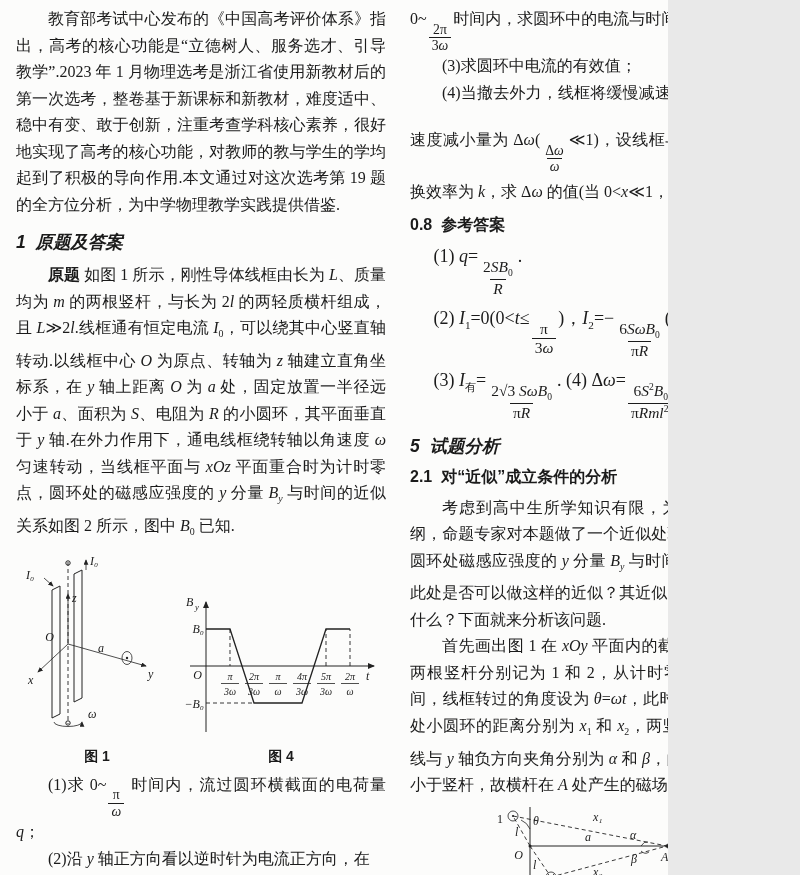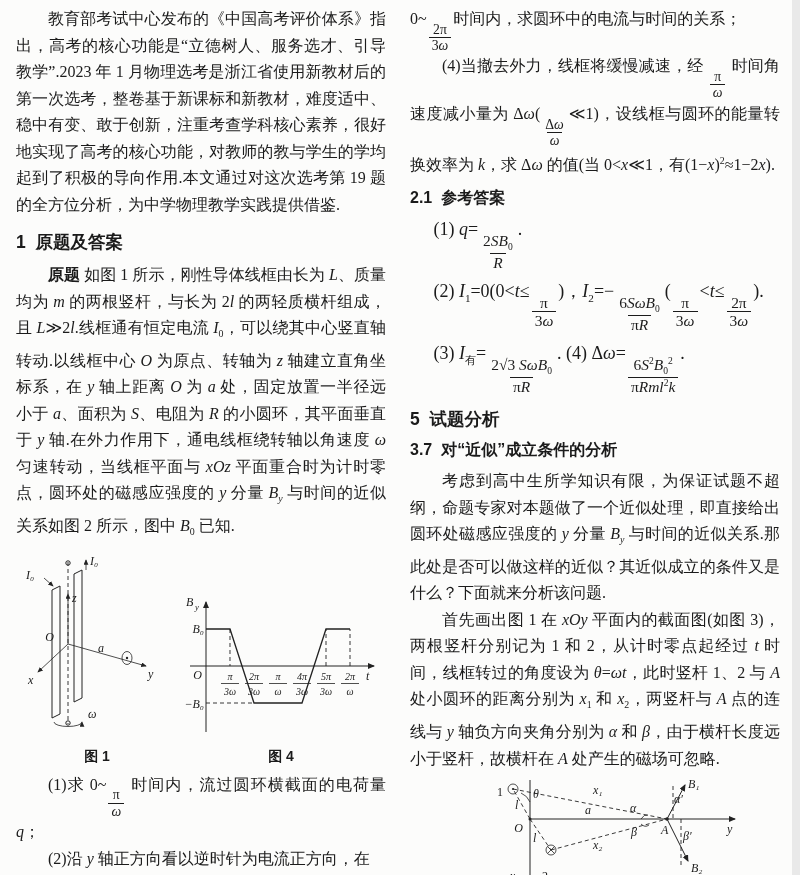--- a/index.html
+++ b/index.html
@@ -1,24 +1,24 @@
 <!DOCTYPE html>
 <html><head>
 <meta charset="utf-8">
 <style>
   html,body{margin:0;padding:0;background:#e9e9e9;}
-  .page{width:792px;height:875px;background:#fcfcfb;position:relative;overflow:hidden;
+  .page{width:668px;height:875px;background:#fcfcfb;position:relative;overflow:hidden;
         color:#1b1b1b;font-family:"Liberation Serif","DejaVu Serif",serif;}
   .col{position:absolute;top:6px;width:370px;}
   .col.left{left:16px;}
   .col.right{left:410px;}
   p.body{font-size:16px;line-height:26.5px;text-align:justify;margin:0;}
   p.indent{text-indent:2em;}
   .h1{font-family:"Liberation Sans","DejaVu Sans",sans-serif;font-weight:bold;
-      font-size:17.5px;margin:12px 0 8px;white-space:pre;}
+      font-size:17.5px;margin:12px 0 8px;white-space:pre;font-style:italic;}
   .h2{font-family:"Liberation Sans","DejaVu Sans",sans-serif;font-weight:bold;
       font-size:16px;margin:9px 0 7px;white-space:pre;}
   b.lead{font-family:Liberation Sans, sans-serif;}
   i{font-style:italic;}
   sub,sup{font-size:0.62em;}
   .frac{display:inline-flex;flex-direction:column;align-items:center;vertical-align:-0.7em;
         line-height:1.12;font-size:0.86em;margin:0 2px;text-indent:0;}
   .frac .num,.frac .den{padding:0 3px;text-align:center;}
   .frac .den{border-top:1px solid #1b1b1b;}
   p.formula{font-size:18px;margin:9px 0;padding-left:1.3em;text-align:left;line-height:1.25;}
@@ -131,28 +131,29 @@
           <span class="den"><i>ω</i></span>
         </span> 时间内，流过圆环横截面的电荷量 <i>q</i>；</p>
     <p class="body indent">(2)沿 <i>y</i> 轴正方向看以逆时针为电流正方向，在</p>
   </div>
 
   <div class="col right">
     <p class="body">0~<span class="frac">
           <span class="num">2π</span>
           <span class="den">3<i>ω</i></span>
         </span>时间内，求圆环中的电流与时间的关系；</p>
+    <p class="body indent">(3)求圆环中电流的有效值；</p>
     <p class="body indent">(4)当撤去外力，线框将缓慢减速，经 <span class="frac">
           <span class="num">π</span>
           <span class="den"><i>ω</i></span>
         </span> 时间角速度减小量为 Δ<i>ω</i>(<span class="frac">
           <span class="num">Δ<i>ω</i></span>
           <span class="den"><i>ω</i></span>
         </span>≪1)，设线框与圆环的能量转换效率为 <i>k</i>，求 Δ<i>ω</i> 的值(当 0&lt;<i>x</i>≪1，有(1−<i>x</i>)<sup>2</sup>≈1−2<i>x</i>).</p>
-    <h3 class="h2">2.1  参考答案</h3>
+    <h3 class="h2">0.8  参考答案</h3>
     <p class="formula">(1) <i>q</i>=<span class="frac">
           <span class="num">2<i>SB</i><sub>0</sub></span>
           <span class="den"><i>R</i></span>
         </span>.</p>
     <p class="formula">(2) <i>I</i><sub>1</sub>=0(0&lt;<i>t</i>≤<span class="frac">
           <span class="num">π</span>
           <span class="den">3<i>ω</i></span>
         </span>)，<i>I</i><sub>2</sub>=−<span class="frac">
           <span class="num">6<i>SωB</i><sub>0</sub></span>
           <span class="den">π<i>R</i></span>
@@ -164,21 +165,21 @@
           <span class="den">3<i>ω</i></span>
         </span>).</p>
     <p class="formula">(3) <i>I</i><sub>有</sub>=<span class="frac">
           <span class="num">2√3 <i>SωB</i><sub>0</sub></span>
           <span class="den">π<i>R</i></span>
         </span>. (4) Δ<i>ω</i>=<span class="frac">
           <span class="num">6<i>S</i><sup>2</sup><i>B</i><sub>0</sub><sup>2</sup></span>
           <span class="den">π<i>Rml</i><sup>2</sup><i>k</i></span>
         </span>.</p>
     <h2 class="h1">5  试题分析</h2>
-    <h3 class="h2">3.7  对“近似”成立条件的分析</h3>
+    <h3 class="h2">2.1  对“近似”成立条件的分析</h3>
     <p class="body indent">考虑到高中生所学知识有限，为保证试题不超纲，命题专家对本题做了一个近似处理，即直接给出圆环处磁感应强度的 <i>y</i> 分量 <i>B</i><sub><i>y</i></sub> 与时间的近似关系.那此处是否可以做这样的近似？其近似成立的条件又是什么？下面就来分析该问题.</p>
     <p class="body indent">首先画出图 1 在 <i>xOy</i> 平面内的截面图(如图 3)，两根竖杆分别记为 1 和 2，从计时零点起经过 <i>t</i> 时间，线框转过的角度设为 <i>θ</i>=<i>ωt</i>，此时竖杆 1、2 与 <i>A</i> 处小圆环的距离分别为 <i>x</i><sub>1</sub> 和 <i>x</i><sub>2</sub>，两竖杆与 <i>A</i> 点的连线与 <i>y</i> 轴负方向夹角分别为 <i>α</i> 和 <i>β</i>，由于横杆长度远小于竖杆，故横杆在 <i>A</i> 处产生的磁场可忽略.</p>
 
     <figure class="fig3wrap">
       <svg id="fig3svg" width="300" height="116" viewBox="0 0 300 116">
         <defs>
           <marker id="ah3" markerWidth="8" markerHeight="8" refX="6" refY="3" orient="auto">
             <path d="M0,0L7,3L0,6Z" fill="#222"></path>
           </marker>
         </defs>

